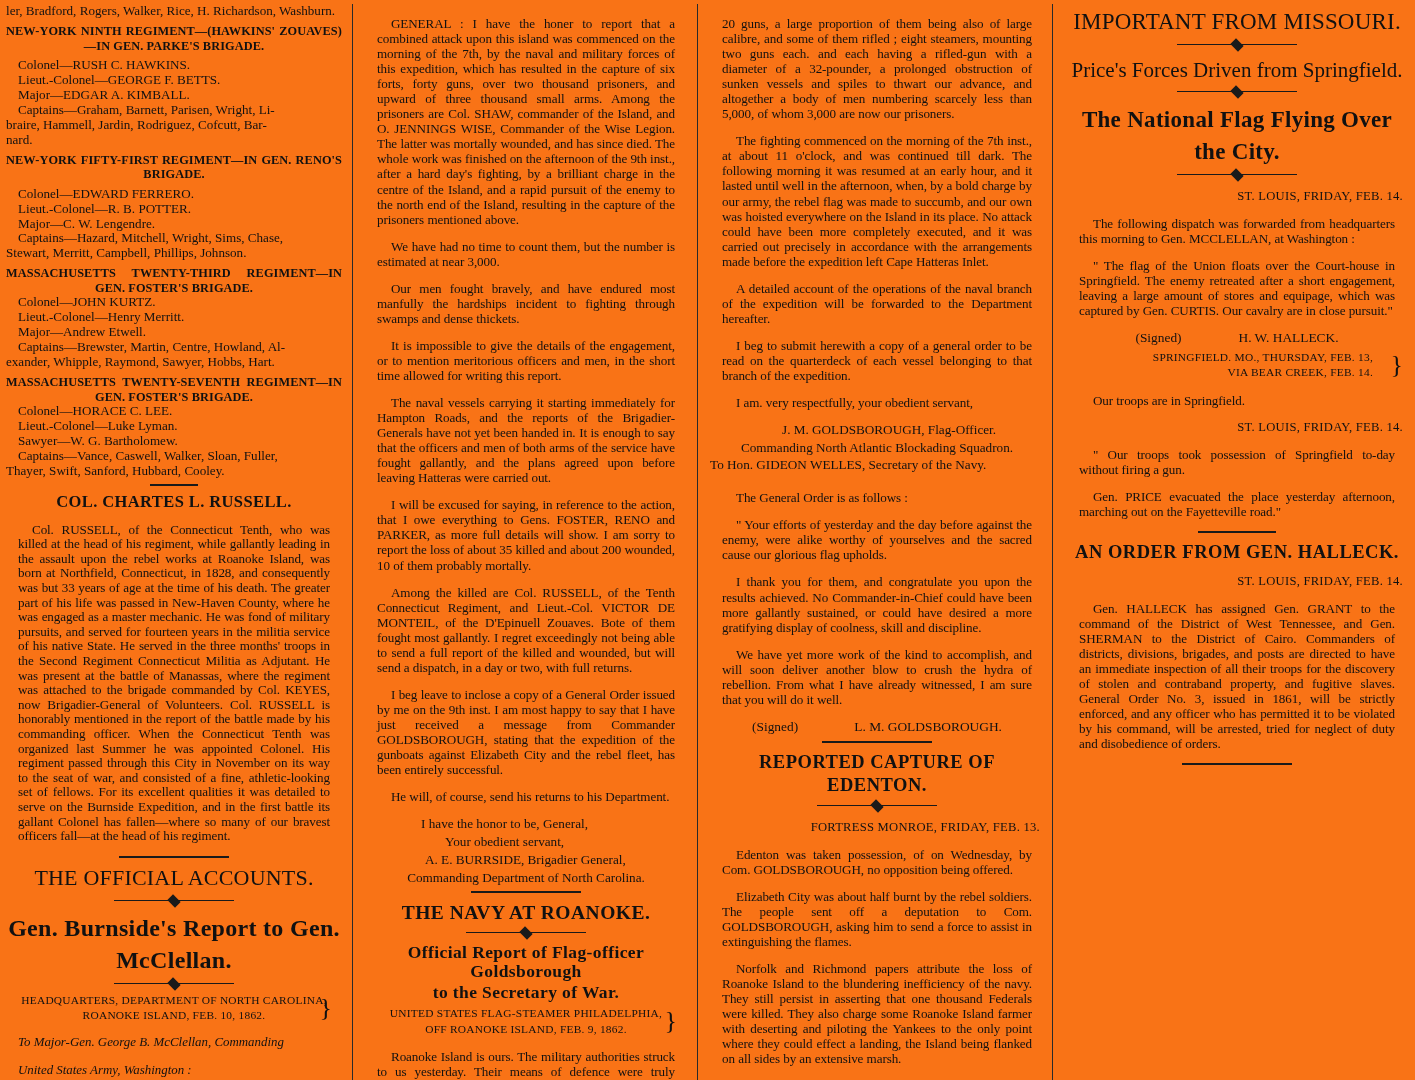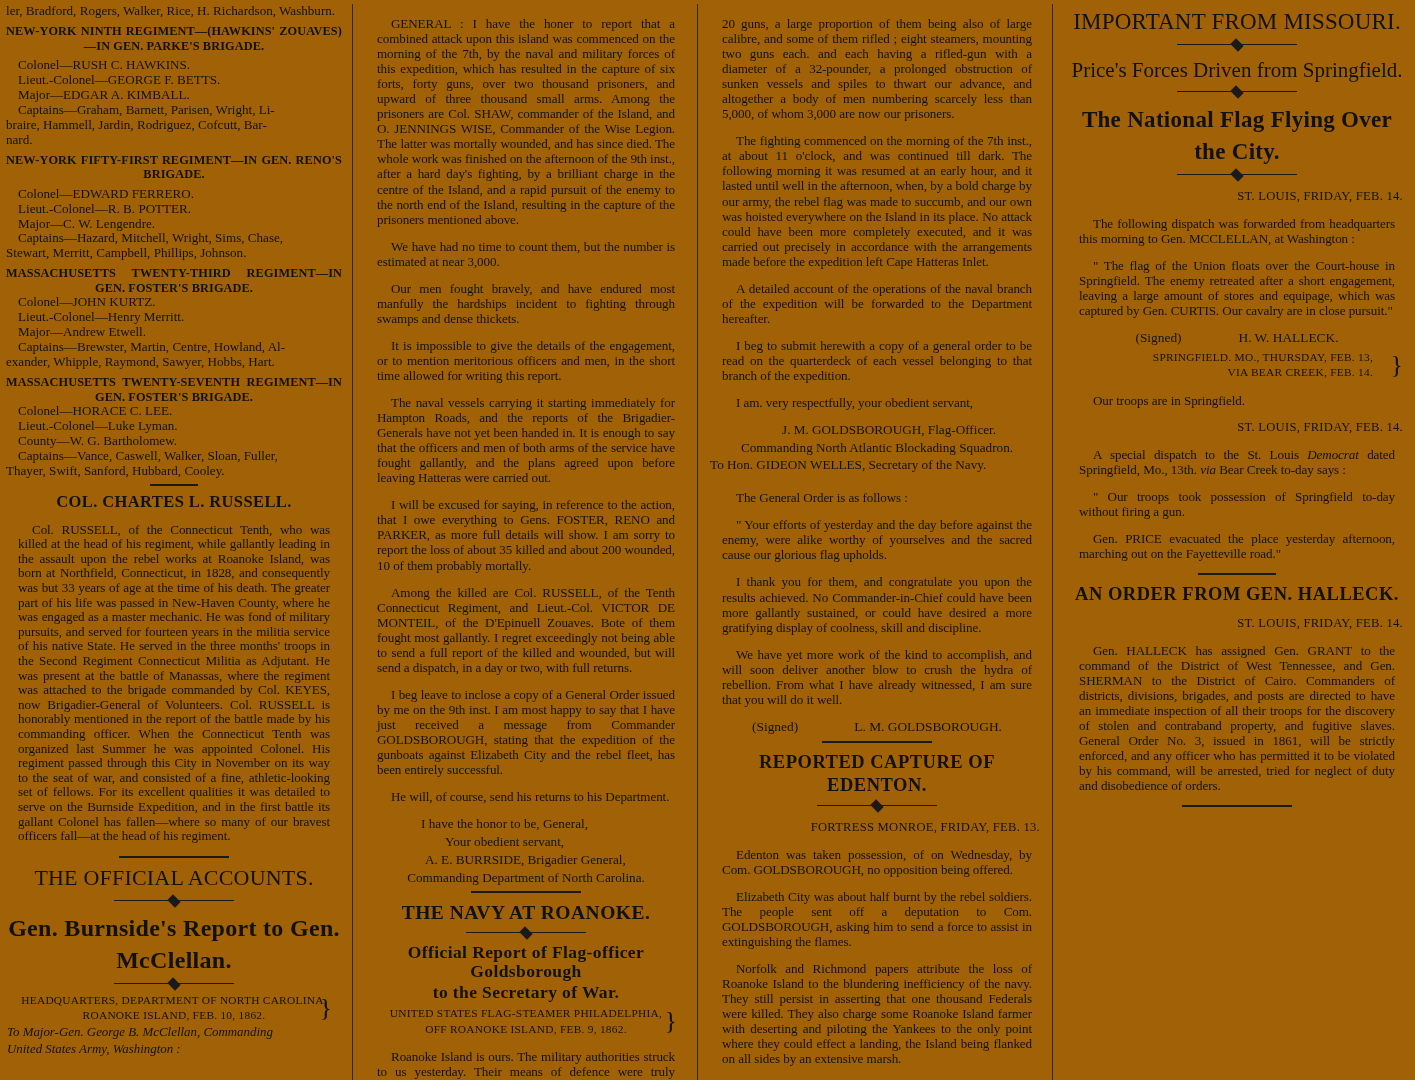--- a/index.html
+++ b/index.html
@@ -11,21 +11,21 @@
     width: 1415px;
     height: 1080px;
     font-family: "Liberation Serif", "DejaVu Serif", serif;
     color: #111111;
     overflow: hidden;
   }
   #page {
     position: relative;
     width: 1415px;
     height: 1080px;
-    background: #a16207;
+    background: #f97316;
     display: flex;
     box-sizing: border-box;
     padding: 4px 0 0 0;
   }
   .col {
     position: relative;
     box-sizing: border-box;
     height: 1076px;
     overflow: hidden;
   }
@@ -208,21 +208,21 @@
     line-height: 15.8px;
   }
   .closing.i1 { text-indent: 56px; }
   .closing.i2 { text-indent: 80px; }
   .closing.i3 { text-indent: 60px; }
   .closing.c { text-align: center; text-indent: 0; }
   .ital-block {
     font-style: italic;
     font-size: 12.9px;
     line-height: 15.4px;
-    margin: 1px;
+    margin: 12px;
   }
   .gap-sm { height: 5px; }
 </style>
 </head>
 <body>
 
 <div id="page">
 
   <div class="col col-1">
 
@@ -256,21 +256,21 @@
     <p class="roster-line">Lieut.-Colonel—Henry Merritt.</p>
     <p class="roster-line">Major—Andrew Etwell.</p>
     <p class="roster-line">Captains—Brewster, Martin, Centre, Howland, Al-</p>
     <p class="roster-line cont">exander, Whipple, Raymond, Sawyer, Hobbs, Hart.</p>
 
     <div class="gap-sm"></div>
     <p class="roster-head spread">MASSACHUSETTS TWENTY-SEVENTH REGIMENT—IN</p>
     <p class="roster-head">GEN. FOSTER'S BRIGADE.</p>
     <p class="roster-line">Colonel—HORACE C. LEE.</p>
     <p class="roster-line">Lieut.-Colonel—Luke Lyman.</p>
-    <p class="roster-line">County—W. G. Bartholomew.</p>
+    <p class="roster-line">Sawyer—W. G. Bartholomew.</p>
     <p class="roster-line">Captains—Vance, Caswell, Walker, Sloan, Fuller,</p>
     <p class="roster-line cont">Thayer, Swift, Sanford, Hubbard, Cooley.</p>
 
     <div class="rule-short"></div>
 
     <h2 class="head-sm">COL. CHARTES L. RUSSELL.</h2>
     <p class="body tight">Col. RUSSELL, of the Connecticut Tenth, who was killed at the head of his regiment, while gallantly leading in the assault upon the rebel works at Roanoke Island, was born at Northfield, Connecticut, in 1828, and consequently was but 33 years of age at the time of his death. The greater part of his life was passed in New-Haven County, where he was engaged as a master mechanic. He was fond of military pursuits, and served for fourteen years in the militia service of his native State. He served in the three months' troops in the Second Regiment Connecticut Militia as Adjutant. He was present at the battle of Manassas, where the regiment was attached to the brigade commanded by Col. KEYES, now Brigadier-General of Volunteers. Col. RUSSELL is honorably mentioned in the report of the battle made by his commanding officer. When the Connecticut Tenth was organized last Summer he was appointed Colonel. His regiment passed through this City in November on its way to the seat of war, and consisted of a fine, athletic-looking set of fellows. For its excellent qualities it was detailed to serve on the Burnside Expedition, and in the first battle its gallant Colonel has fallen—where so many of our bravest officers fall—at the head of his regiment.</p>
 
     <div class="rule-plain"></div>
 
@@ -389,21 +389,20 @@
     <div class="hq-block" style="text-align:right;padding-right:34px;">
       <span class="l1 sc">SPRINGFIELD. Mo., Thursday, Feb. 13,</span>
       <span class="l2 sc">Via BEAR CREEK, Feb. 14.</span>
       <span class="brace" style="right:4px;">}</span>
     </div>
 
     <p class="body">Our troops are in Springfield.</p>
 
     <p class="dateline sc">ST. LOUIS, Friday, Feb. 14.</p>
 
-    <p class="body"><span>A special dispatch to the St. Louis </span><span class="ital">Democrat</span><span> dated Springfield, Mo., 13th. </span><span class="ital">via</span><span> Bear Creek to-day says :</span></p>
 
     <p class="body">" Our troops took possession of Springfield to-day without firing a gun.</p>
     <p class="body">Gen. PRICE evacuated the place yesterday afternoon, marching out on the Fayetteville road."</p>
 
     <div class="rule-thin"></div>
 
     <h2 class="head-md" style="font-size:18.5px;">AN ORDER FROM GEN. HALLECK.</h2>
 
     <p class="dateline sc">ST. LOUIS, Friday, Feb. 14.</p>
 

